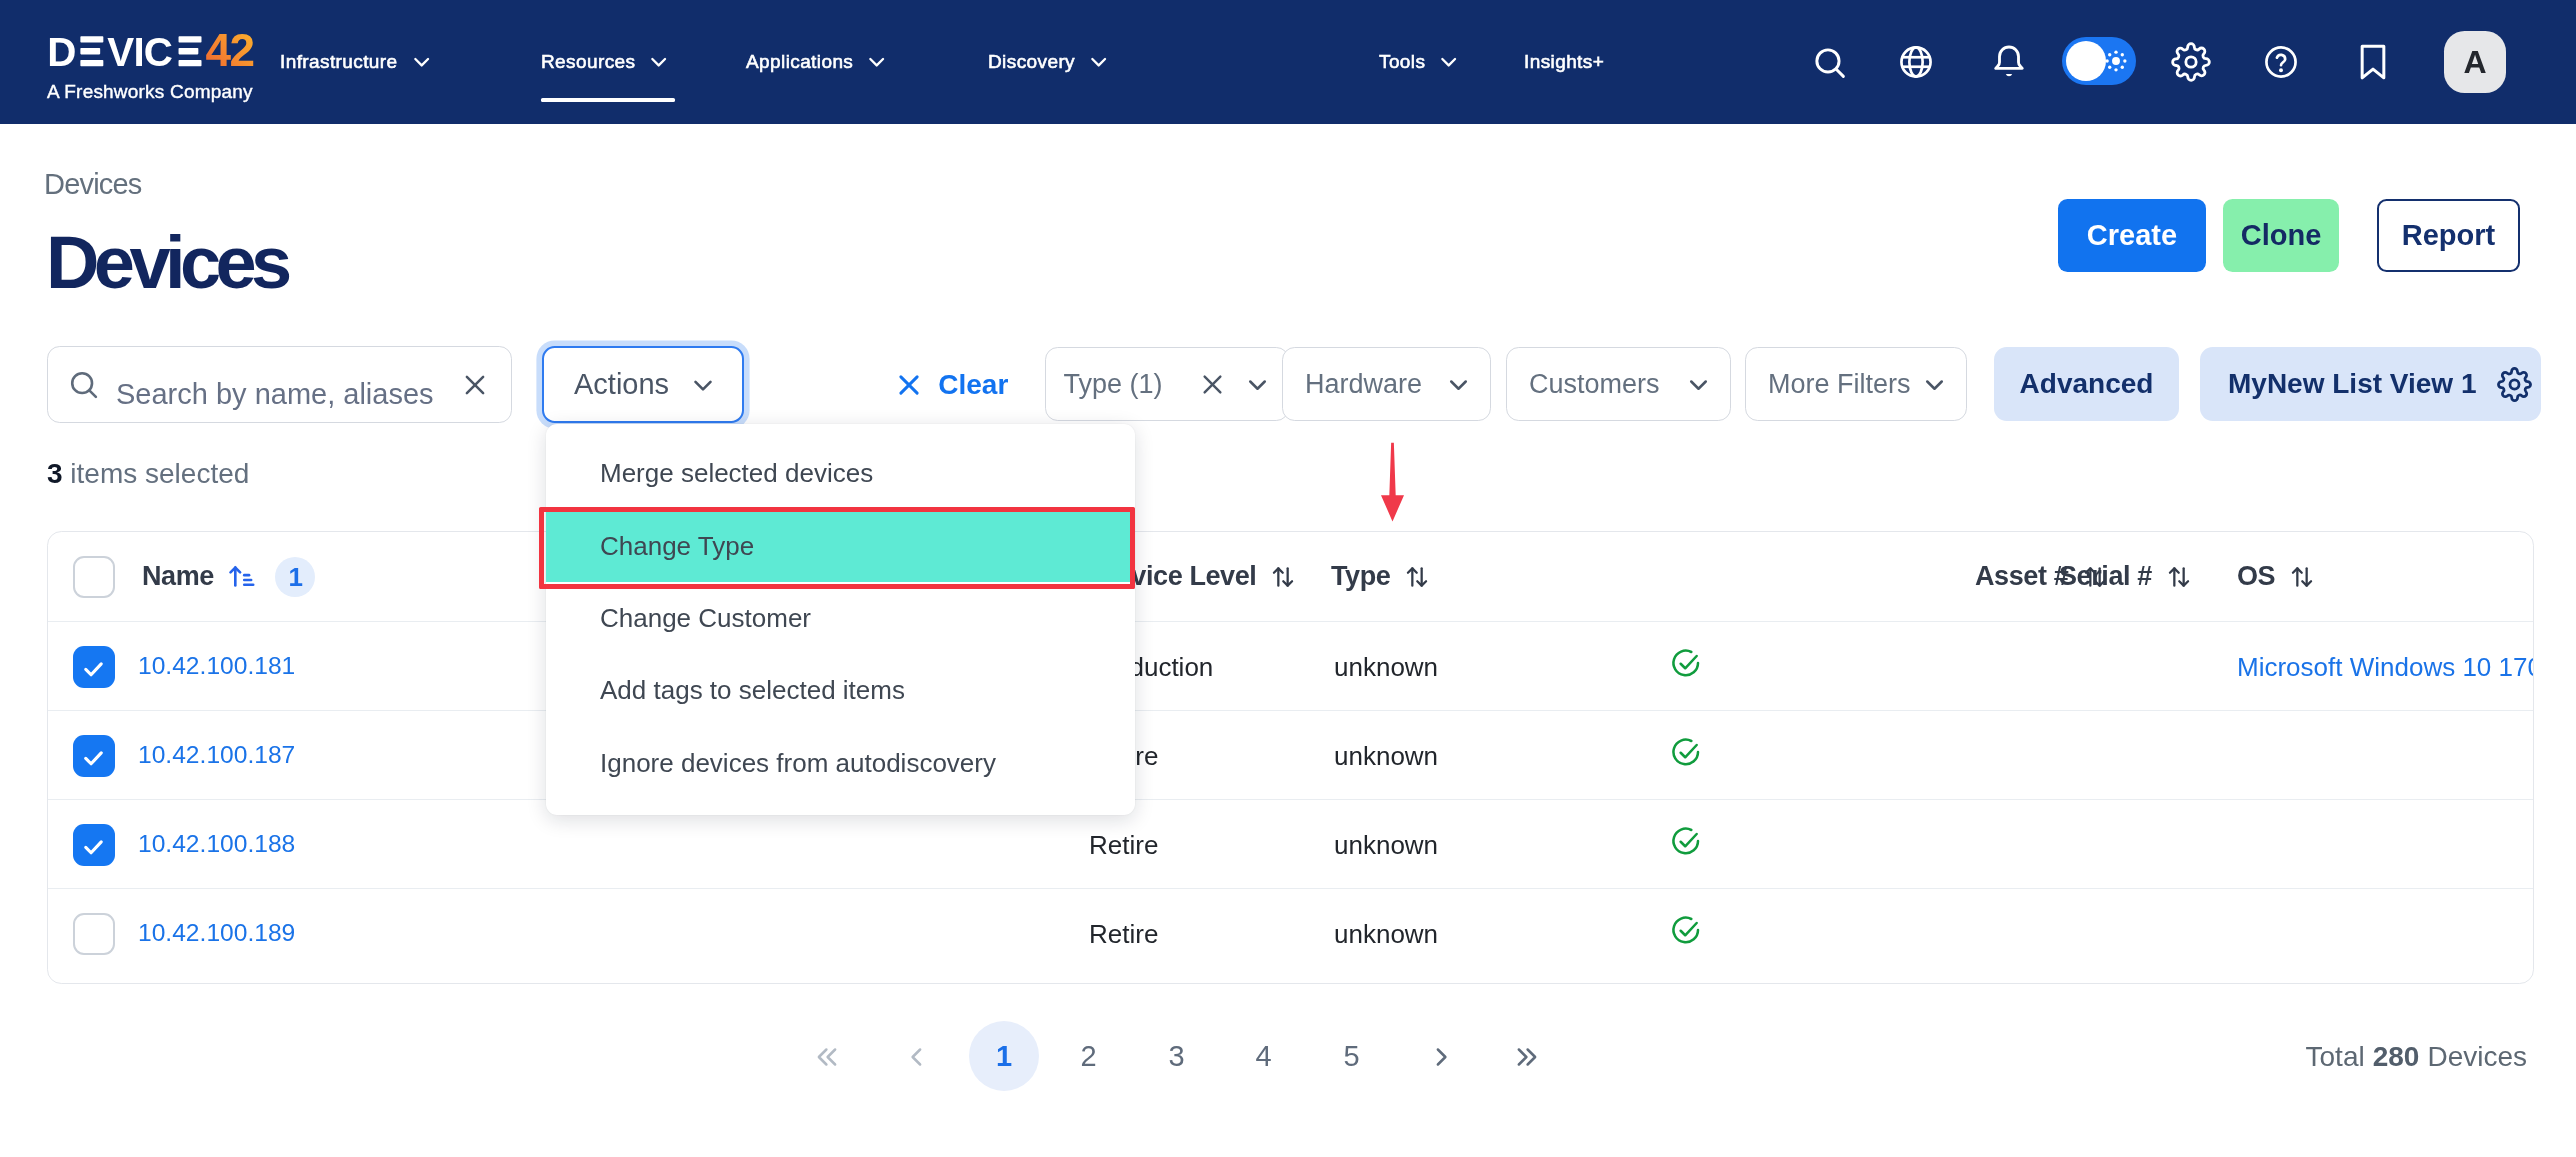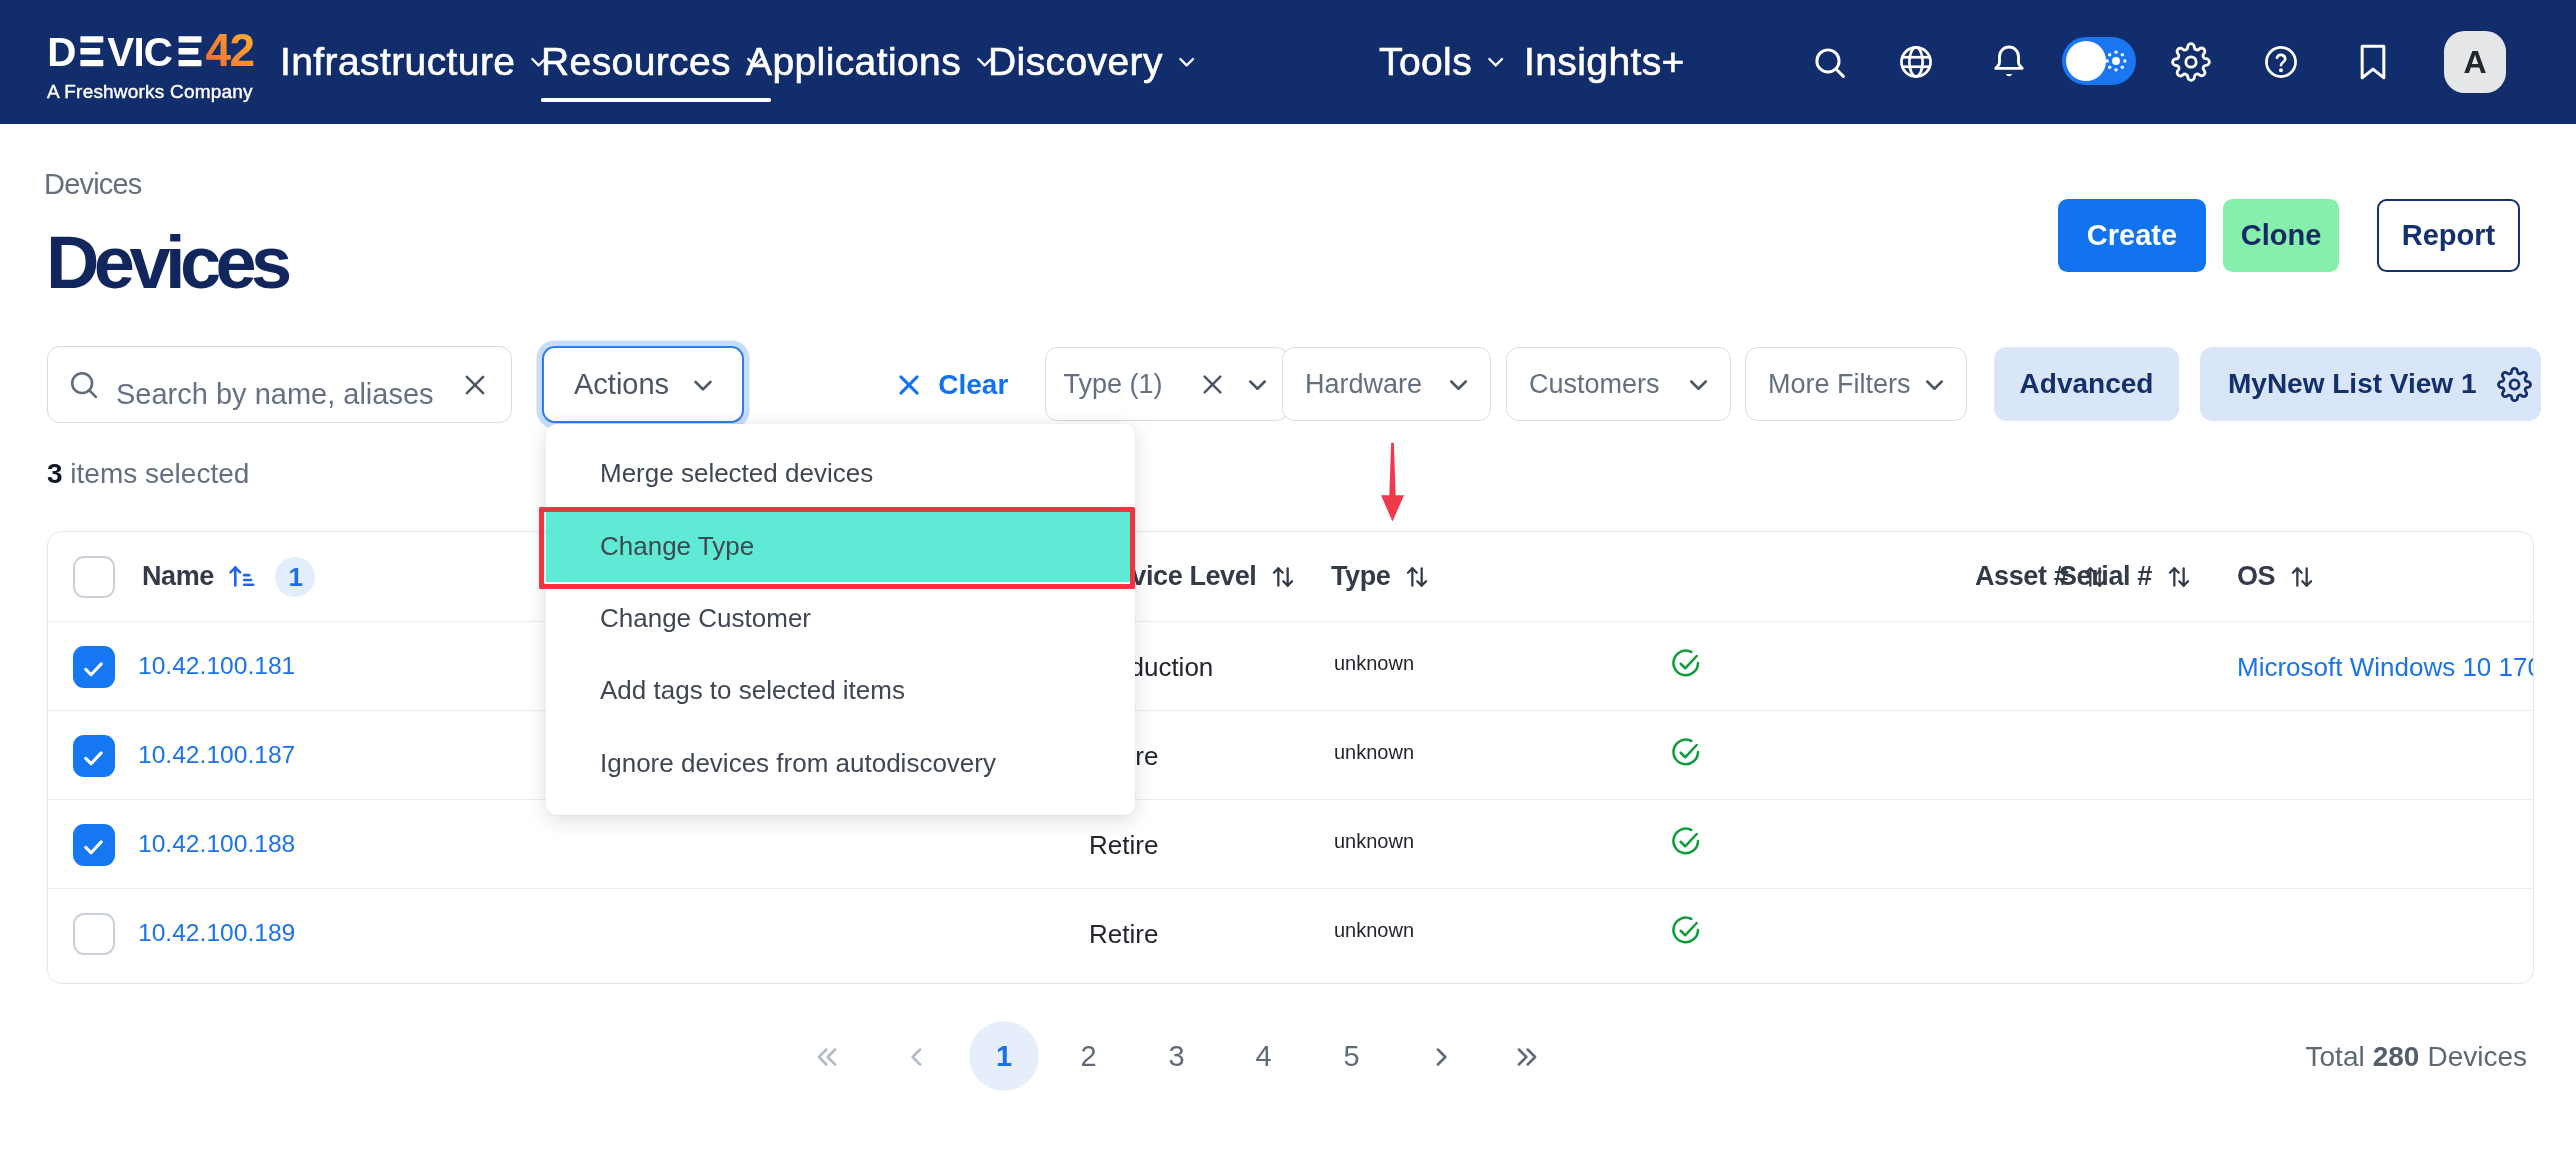--- a/index.html
+++ b/index.html
@@ -4,21 +4,21 @@
 <style>
 * { margin:0; padding:0; box-sizing:border-box; }
 html,body { width:2576px; height:1158px; background:#fff; }
 body { font-family:"Liberation Sans", sans-serif; }
 #page { position:relative; width:2576px; height:1158px; overflow:hidden; background:#fff; }
 
 
 #nav { position:absolute; left:0; top:0; width:2576px; height:124px; background:#112d6b; }
 #logo { position:absolute; left:47px; top:33px; }
 #logosub { color:#fff; font-size:19px; margin-top:7.1px; letter-spacing:0.2px; -webkit-text-stroke:0.4px #fff; }
-.mi { position:absolute; top:0; height:124px; display:flex; align-items:center; color:#fff; font-size:39px; letter-spacing:0.4px; -webkit-text-stroke:0.6px #fff; }
+.mi { position:absolute; top:0; height:124px; display:flex; align-items:center; color:#fff; font-size:19px; letter-spacing:0.4px; -webkit-text-stroke:0.6px #fff; }
 .mi svg { margin-left:11px; }
 .mi .ul { position:absolute; left:0; right:-3.2px; bottom:22px; height:4px; background:#fff; border-radius:1.6px; }
 .nico { position:absolute; top:0; height:124px; display:flex; align-items:center; justify-content:center; width:48px; margin-left:-24px; }
 #toggle { position:absolute; left:2062px; top:37px; width:74px; height:48px; border-radius:24.6px; background:#1b76f2; }
 #toggle .knob { position:absolute; left:4px; top:4px; width:40px; height:40px; border-radius:50%; background:#fff; }
 #avatar { position:absolute; left:2444px; top:31px; width:62px; height:62px; border-radius:20.6px; background:#e6e7e9; color:#24272d; font-weight:bold; font-size:32px; display:flex; align-items:center; justify-content:center; }
 
 
 #crumb { position:absolute; left:44px; top:168px; font-size:29px; letter-spacing:-0.8px; color:#64707d; }
 #h1 { position:absolute; left:46px; top:220px; font-size:74px; font-weight:bold; color:#12265e; letter-spacing:-5.6px; }
@@ -49,21 +49,21 @@
 #card { position:absolute; left:47px; top:531px; width:2487px; height:453px; border:1.6px solid #e4e7ec; border-radius:14.3px; background:#fff; overflow:hidden; }
 #thead { position:absolute; left:0; top:0; width:100%; height:89px; }
 .hcell { position:absolute; top:0; height:89px; display:flex; align-items:center; font-weight:bold; font-size:27px; letter-spacing:-0.4px; color:#333b49; }
 .badge { display:inline-block; width:40px; height:40px; border-radius:50%; background:#e3edfc; color:#1d6fe8; font-size:26px; text-align:center; line-height:40px; margin-left:17.5px; }
 .row { position:absolute; left:0; width:100%; height:89px; border-top:1.6px solid #e9edf1; }
 .cb { position:absolute; left:24.6px; width:42px; height:42px; border-radius:11px; }
 .cb.empty { border:2.4px solid #ccd2da; background:#fff; }
 .cb.full { background:#1577f2; display:flex; align-items:center; justify-content:center; }
 .iplink { position:absolute; left:90px; font-size:24.6px; color:#1a73e8; }
 .svc { position:absolute; left:1041px; font-size:26px; color:#22262c; }
-.typ { position:absolute; left:1286px; font-size:20px; color:#22262c; }
+.typ { position:absolute; left:1286px; font-size:26px; color:#22262c; }
 .insvc { position:absolute; left:1622px; }
 .oslink { position:absolute; left:2189px; font-size:26px; color:#1a73e8; white-space:nowrap; }
 .sorticon { margin-left:11px; }
 
 
 #dd { position:absolute; left:546px; top:424px; width:589px; height:391px; background:#fff; border-radius:11px; box-shadow:0 4.8px 20.6px rgba(16,24,40,.14), 0 0 1.6px rgba(16,24,40,.08); }
 .ddi { position:absolute; left:0; width:100%; height:72px; display:flex; align-items:center; padding-left:54px; font-size:26px; color:#3f4752; }
 #ddhl { background:#5eead4; }
 #redrect { position:absolute; left:539px; top:507px; width:596px; height:82px; border:5.6px solid #f23440; border-radius:1.6px; z-index:30; }
 #redarrow { position:absolute; left:1378px; top:442px; z-index:5; }

